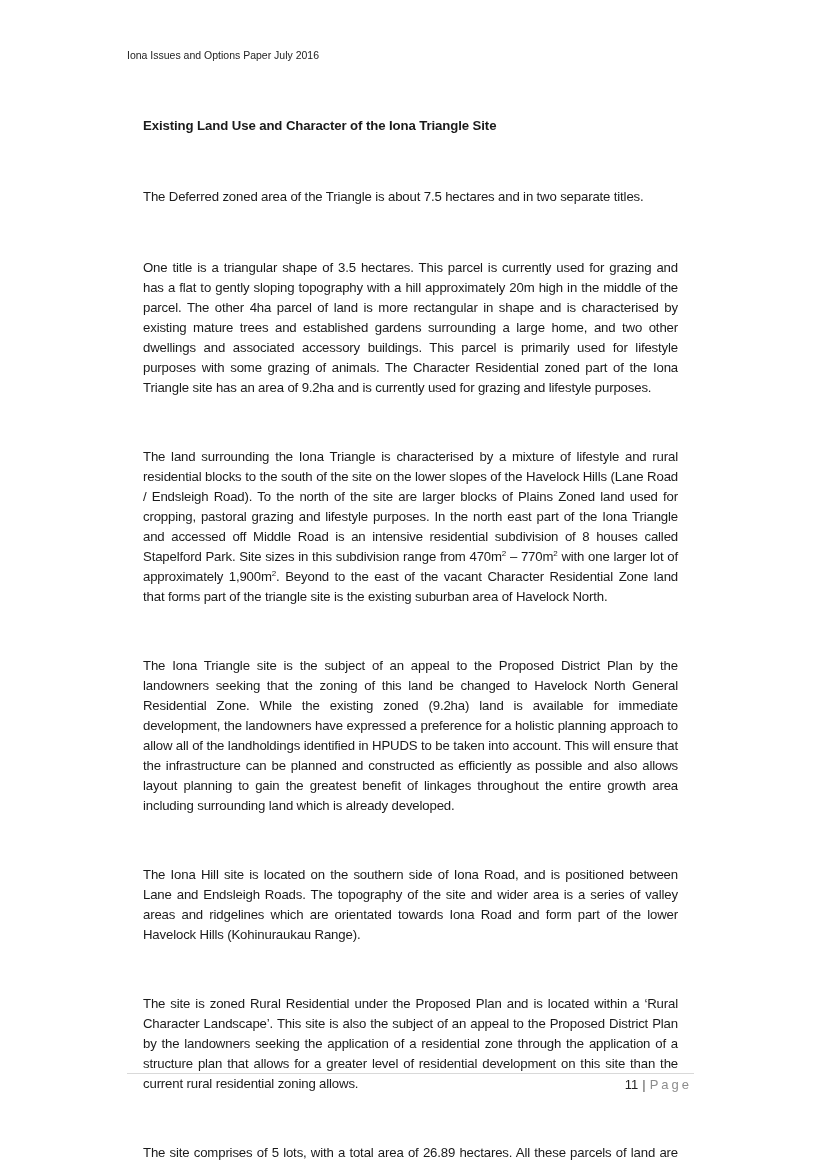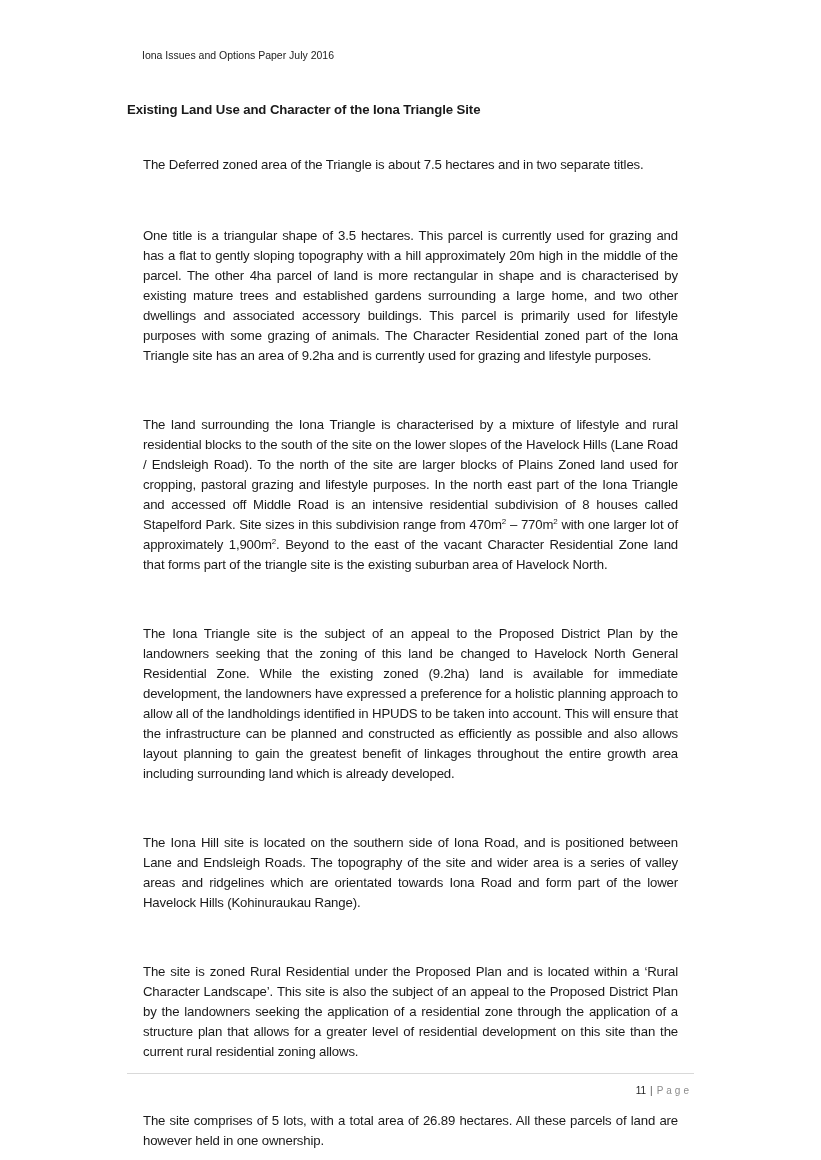--- a/index.html
+++ b/index.html
@@ -1,26 +1,26 @@
 <!DOCTYPE html>
 <html><head>
   <meta charset="utf-8">
   <style>
     html, body { margin: 0; padding: 0; background: #ffffff; }
     body { width: 821px; height: 1160px; position: relative; overflow: hidden;
            font-family: "Liberation Sans", sans-serif; color: #1a1a1a; }
-    .header { position: absolute; left: 127px; top: 49px; font-size: 10.5px; color: #222; margin-left: 15px; }
+    .header { position: absolute; left: 127px; top: 49px; font-size: 10.5px; color: #222; }
     .content { position: absolute; left: 127px; top: 100px; width: 567px; }
-    .h { font-weight: bold; font-size: 13.2px; line-height: 20px; margin: 0; letter-spacing: -0.1px; }
+    .h { font-weight: bold; font-size: 13.2px; line-height: 20px; margin: 16px; letter-spacing: -0.1px; }
     p { margin: 16px; font-size: 13.2px; line-height: 20px; text-align: justify; letter-spacing: -0.15px; }
     .gap-lg { height: 19px; }
     .gap-md { height: 17px; }
     sup { font-size: 8px; line-height: 0; }
     .footer-rule { position: absolute; left: 127px; top: 1073px; width: 567px; height: 1px; background: #d9d9d9; }
-    .footer { position: absolute; right: 129px; top: 1077px; font-size: 10px; color: #222; margin-top: 8px; }
+    .footer { position: absolute; right: 129px; top: 1077px; font-size: 13px; color: #222; }
     .footer .sep { margin: 0 4px; color: #555; }
     .footer .pw { color: #8c8c8c; letter-spacing: 3px; }
   </style>
 </head>
 <body>
 
 <div class="header">Iona Issues and Options Paper July 2016</div>
 
 <div class="content">
   <h2 class="h">Existing Land Use and Character of the Iona Triangle Site</h2>

